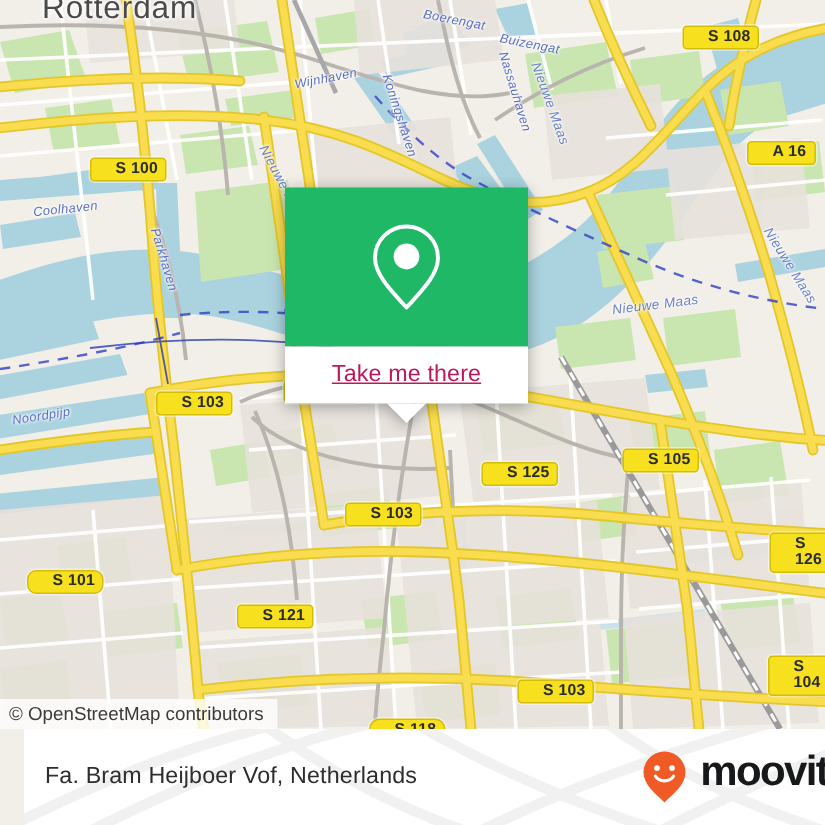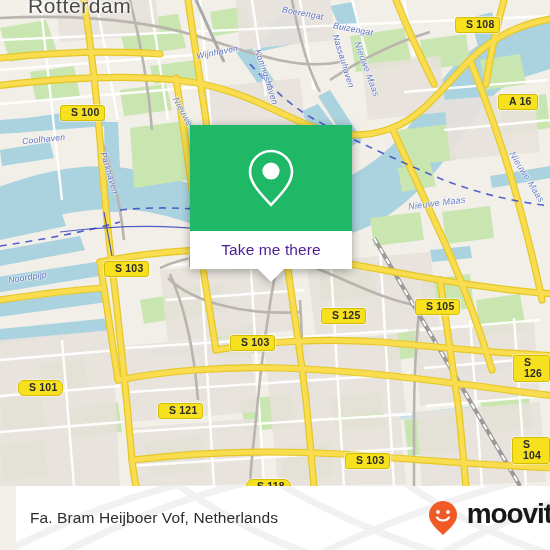--- a/index.html
+++ b/index.html
@@ -33,21 +33,21 @@
   
   .shield{
     position:absolute;
     background:#f7e11e;
     border:1.6px solid #d4bd08;
     border-radius:3px;
     color:#2b2b2b;
     font-size:10.5px;
     font-weight:bold;
     letter-spacing:.2px;
-    padding:1px 5px 2px 10px;
+    padding:1px 5px 2px 16px;
     line-height:11px;
     box-shadow:0 0 0 1px rgba(255,255,255,.45);
   }
 
   
   #attrib{
     position:absolute;left:0;top:466px;
     background:rgba(255,255,255,.80);
     color:#3a3a3a;font-size:12.5px;
     padding:3px 9px 4px 6px;
@@ -60,21 +60,21 @@
     position:absolute;left:190px;top:125px;width:162px;
     filter:drop-shadow(0 2px 5px rgba(0,0,0,.33));
   }
   #popup-top{
     background:#1fb867;height:106px;width:100%;
     display:flex;align-items:center;justify-content:center;
   }
   #popup-bottom{
     background:#fff;height:38px;width:100%;
     display:flex;align-items:center;justify-content:center;
-    color:#4c1d95;font-size:15.5px;letter-spacing:.1px;
+    color:#be185d;font-size:15.5px;letter-spacing:.1px;text-decoration:underline;
   }
   #popup-tail{
     width:0;height:0;margin:0 auto;
     border-left:13px solid transparent;
     border-right:13px solid transparent;
     border-top:13px solid #fff;
   }
 
   
   #footer{
@@ -334,20 +334,21 @@
     <div class="shield" style="left:345px;top:453px;">S 103</div>
     <div class="shield" style="left:321px;top:308px;">S 125</div>
     <div class="shield" style="left:415px;top:299px;">S 105</div>
     <div class="shield" style="left:513px;top:355px;">S 126</div>
     <div class="shield" style="left:18px;top:380px;border-radius:6px;">S 101</div>
     <div class="shield" style="left:158px;top:403px;">S 121</div>
     <div class="shield" style="left:246px;top:479px;border-radius:7px;">S 118</div>
     <div class="shield" style="left:512px;top:437px;">S 104</div>
     <div class="shield" style="left:189px;top:253px;">S 120</div>
 
+    <div id="attrib">© OpenStreetMap contributors</div>
 
     <div id="popup">
       <div id="popup-top">
         <svg width="52" height="64" viewBox="0 0 52 64">
           <path d="M26 5 C 14.4 5 5 14.4 5 26 C 5 38 18 50 26 59 C 34 50 47 38 47 26 C 47 14.4 37.6 5 26 5 Z" fill="none" stroke="#ffffff" stroke-width="2.6" stroke-linejoin="round"></path>
           <circle cx="26" cy="25" r="8.6" fill="#ffffff"></circle>
         </svg>
       </div>
       <div id="popup-bottom">
         <span>Take me there</span>

